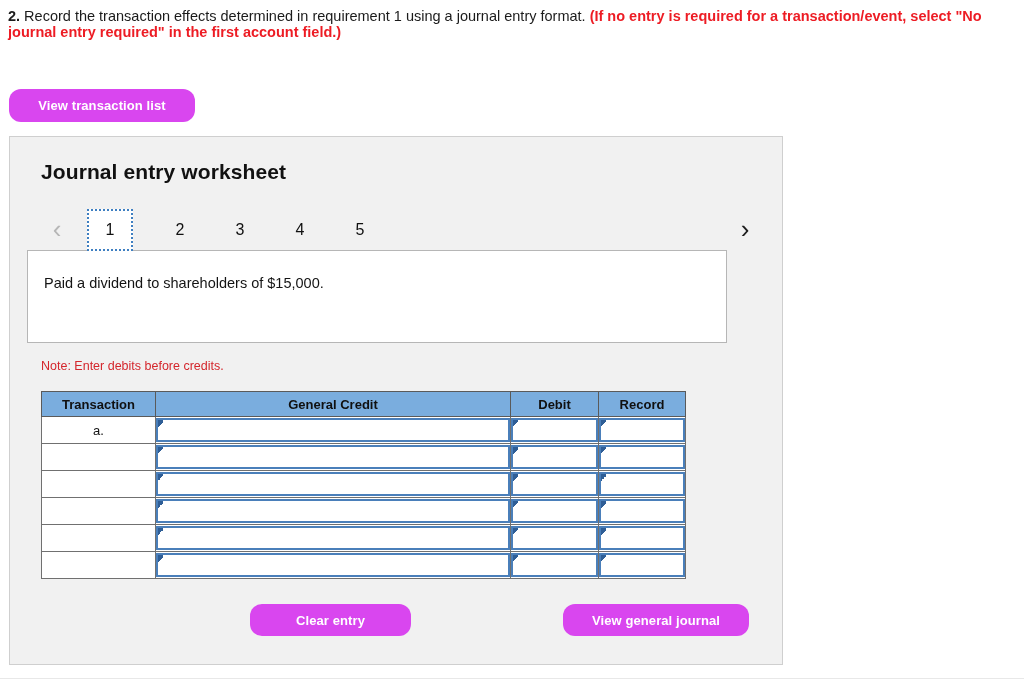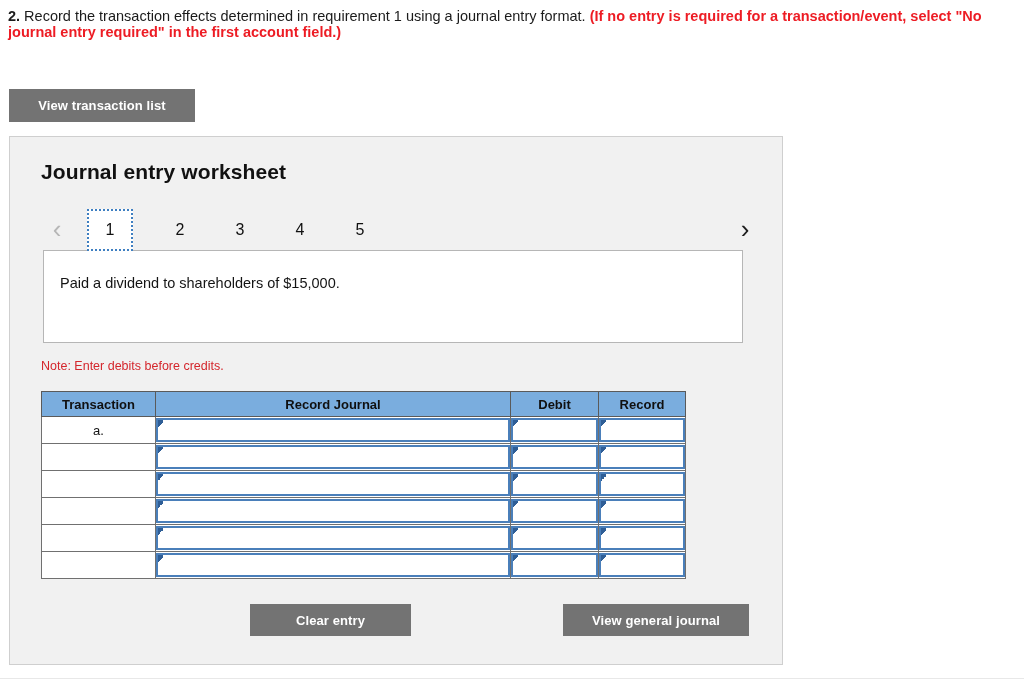--- a/index.html
+++ b/index.html
@@ -25,24 +25,24 @@
     width: 985px;
     font-size: 14.5px;
     line-height: 16px;
     color: #1b1b1b;
   }
   #question .qnum { font-weight: bold; }
   #question .qred { color: #ed1c24; font-weight: bold; }
 
   
   .btn {
-    background: #737373;
+    background: #d946ef;
     color: #ffffff;
     border: none;
-    border-radius: 0;
+    border-radius: 12px;
     font-family: "Liberation Sans", sans-serif;
     font-weight: bold;
     font-size: 13px;
     letter-spacing: .1px;
     cursor: pointer;
     display: flex;
     align-items: center;
     justify-content: center;
     padding: 0;
   }
@@ -118,21 +118,21 @@
   }
   .pager-tab.active {
     background: #ffffff;
     border: 2px dotted #3f7fc1;
     z-index: 3;
   }
 
   
   #transaction-box {
     position: absolute;
-    left: 33px;
+    left: 17px;
     top: 113px;
     width: 700px;
     height: 93px;
     background: #ffffff;
     border: 1px solid #b6b6b6;
   }
   #transaction-text {
     position: absolute;
     left: 16px;
     top: 24px;
@@ -255,21 +255,21 @@
   <table id="journal-table">
     <colgroup>
       <col style="width:114px;">
       <col style="width:355px;">
       <col style="width:88px;">
       <col style="width:87px;">
     </colgroup>
     <thead>
       <tr>
         <th>Transaction</th>
-        <th>Record Journal</th>
+        <th>General Credit</th>
         <th>Debit</th>
         <th>Record</th>
       </tr>
     </thead>
     <tbody>
       <tr>
         <td class="col-transaction">a.</td>
         <td class="col-input">
             <div class="cell-input"></div>
           </td>

